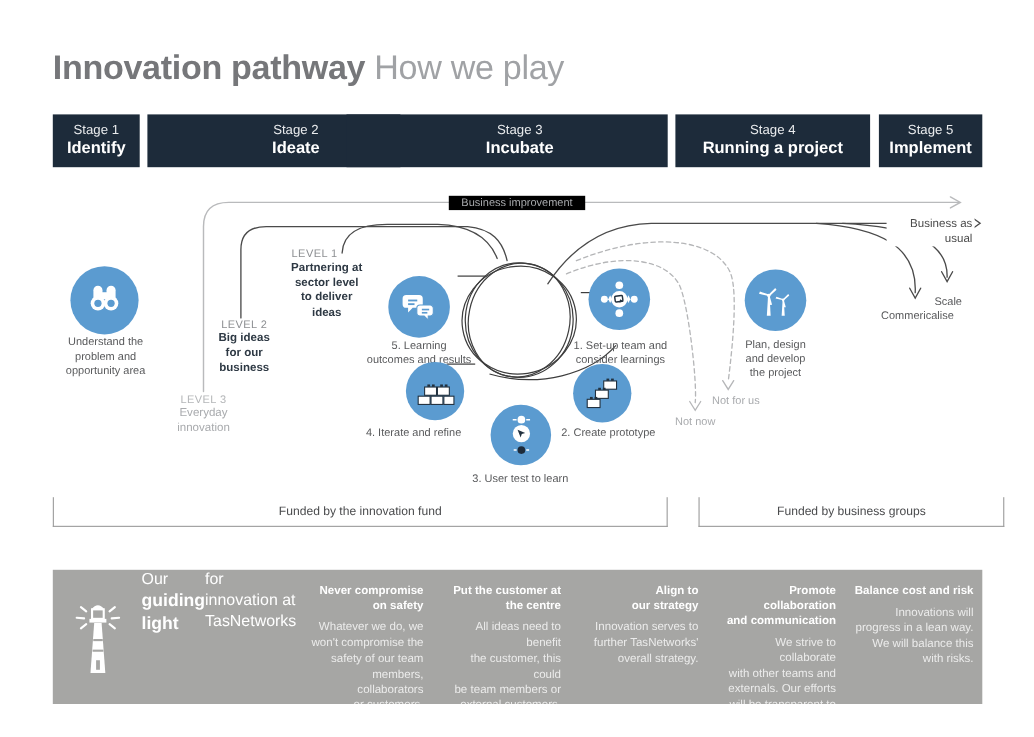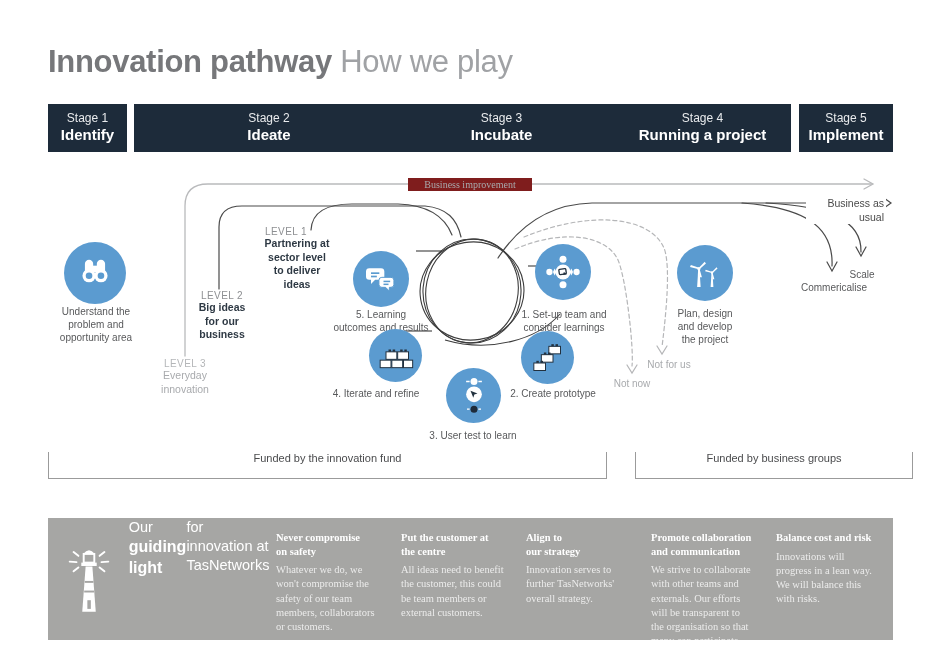--- a/index.html
+++ b/index.html
@@ -17,66 +17,66 @@
   .stage .s-num{font-size:12px;color:#e9ebed;}
   .stage .s-name{font-size:15px;font-weight:bold;}
 
   
   #flow{position:absolute;left:0;top:0;z-index:1;pointer-events:none;}
 
   
   .lbl{position:absolute;z-index:2;font-size:10px;line-height:1.3;color:#58595b;
        text-align:center;white-space:pre-line;}
   .lbl-light{color:#a8aaad;}
-  .chip{background:#7f1d1d;padding:0 6px;z-index:2;font-family:Liberation Serif, serif;}
+  .chip{background:#000000;padding:0 6px;z-index:2;}
   .lvl-num{color:#8d8f92;font-size:10px;letter-spacing:.4px;}
   .lvl-num.dim{color:#b4b6b8;}
   .lvl-txt{font-weight:bold;color:#2e3944;font-size:10.5px;}
   .lvl-txt.dim{font-weight:normal;color:#a8aaad;}
   .bau{font-size:10.5px;color:#4a4a4a;background:#fff;padding:0 2px;}
 
   
   .node{position:absolute;border-radius:50%;background:#5b9bd0;z-index:2;
         display:flex;align-items:center;justify-content:center;}
 
   
   .bracket{position:absolute;top:452px;height:26px;border-left:1px solid #9b9b9b;
            border-right:1px solid #9b9b9b;border-bottom:1px solid #9b9b9b;
-           display:flex;align-items:flex-start;justify-content:center;
+           display:flex;align-items:center;justify-content:center;
            font-size:11px;color:#4a4b4d;z-index:2;}
 
   
   #footer{position:absolute;left:48px;top:518px;width:845px;height:122px;background:#a6a6a4;
           display:flex;align-items:stretch;z-index:2;}
   #lighthouse-wrap{width:82px;display:flex;align-items:center;justify-content:center;}
   #footer-intro{width:138px;display:flex;flex-direction:row;justify-content:center;
                 color:#fff;font-size:14.5px;line-height:1.3;white-space:pre-line;}
   #footer-intro .gl{font-weight:bold;font-size:16px;}
-  .principle{flex:1;padding:13px 8px 0 8px;text-align:left;font-family:Liberation Serif, serif;}
+  .principle{flex:1;padding:13px 8px 0 8px;text-align:right;}
   .principle .p-h{color:#fff;font-weight:bold;font-size:10.5px;line-height:1.3;white-space:pre-line;margin-bottom:5px;}
   .principle .p-b{color:rgba(255,255,255,.78);font-size:10.5px;line-height:1.35;white-space:pre-line;}
 </style>
 </head>
 <body>
 
 <div id="page">
 
   <div id="title">
     <span class="t-bold">Innovation pathway</span><span class="t-light"> How we play</span>
   </div>
 
   <div class="stage" style="left:48px;width:79px;align-items:center;">
     <span class="s-num">Stage 1</span>
     <span class="s-name">Identify</span>
   </div>
   <div class="stage" style="left:134px;width:190px;padding-left:40px;">
     <span class="s-num">Stage 2</span>
     <span class="s-name">Ideate</span>
   </div>
-  <div class="stage" style="left:344px;width:269px;padding-left:23px;">
+  <div class="stage" style="left:315px;width:269px;padding-left:23px;">
     <span class="s-num">Stage 3</span>
     <span class="s-name">Incubate</span>
   </div>
   <div class="stage" style="left:614px;width:177px;">
     <span class="s-num">Stage 4</span>
     <span class="s-name">Running a project</span>
   </div>
   <div class="stage" style="left:799px;width:94px;">
     <span class="s-num">Stage 5</span>
     <span class="s-name">Implement</span>

